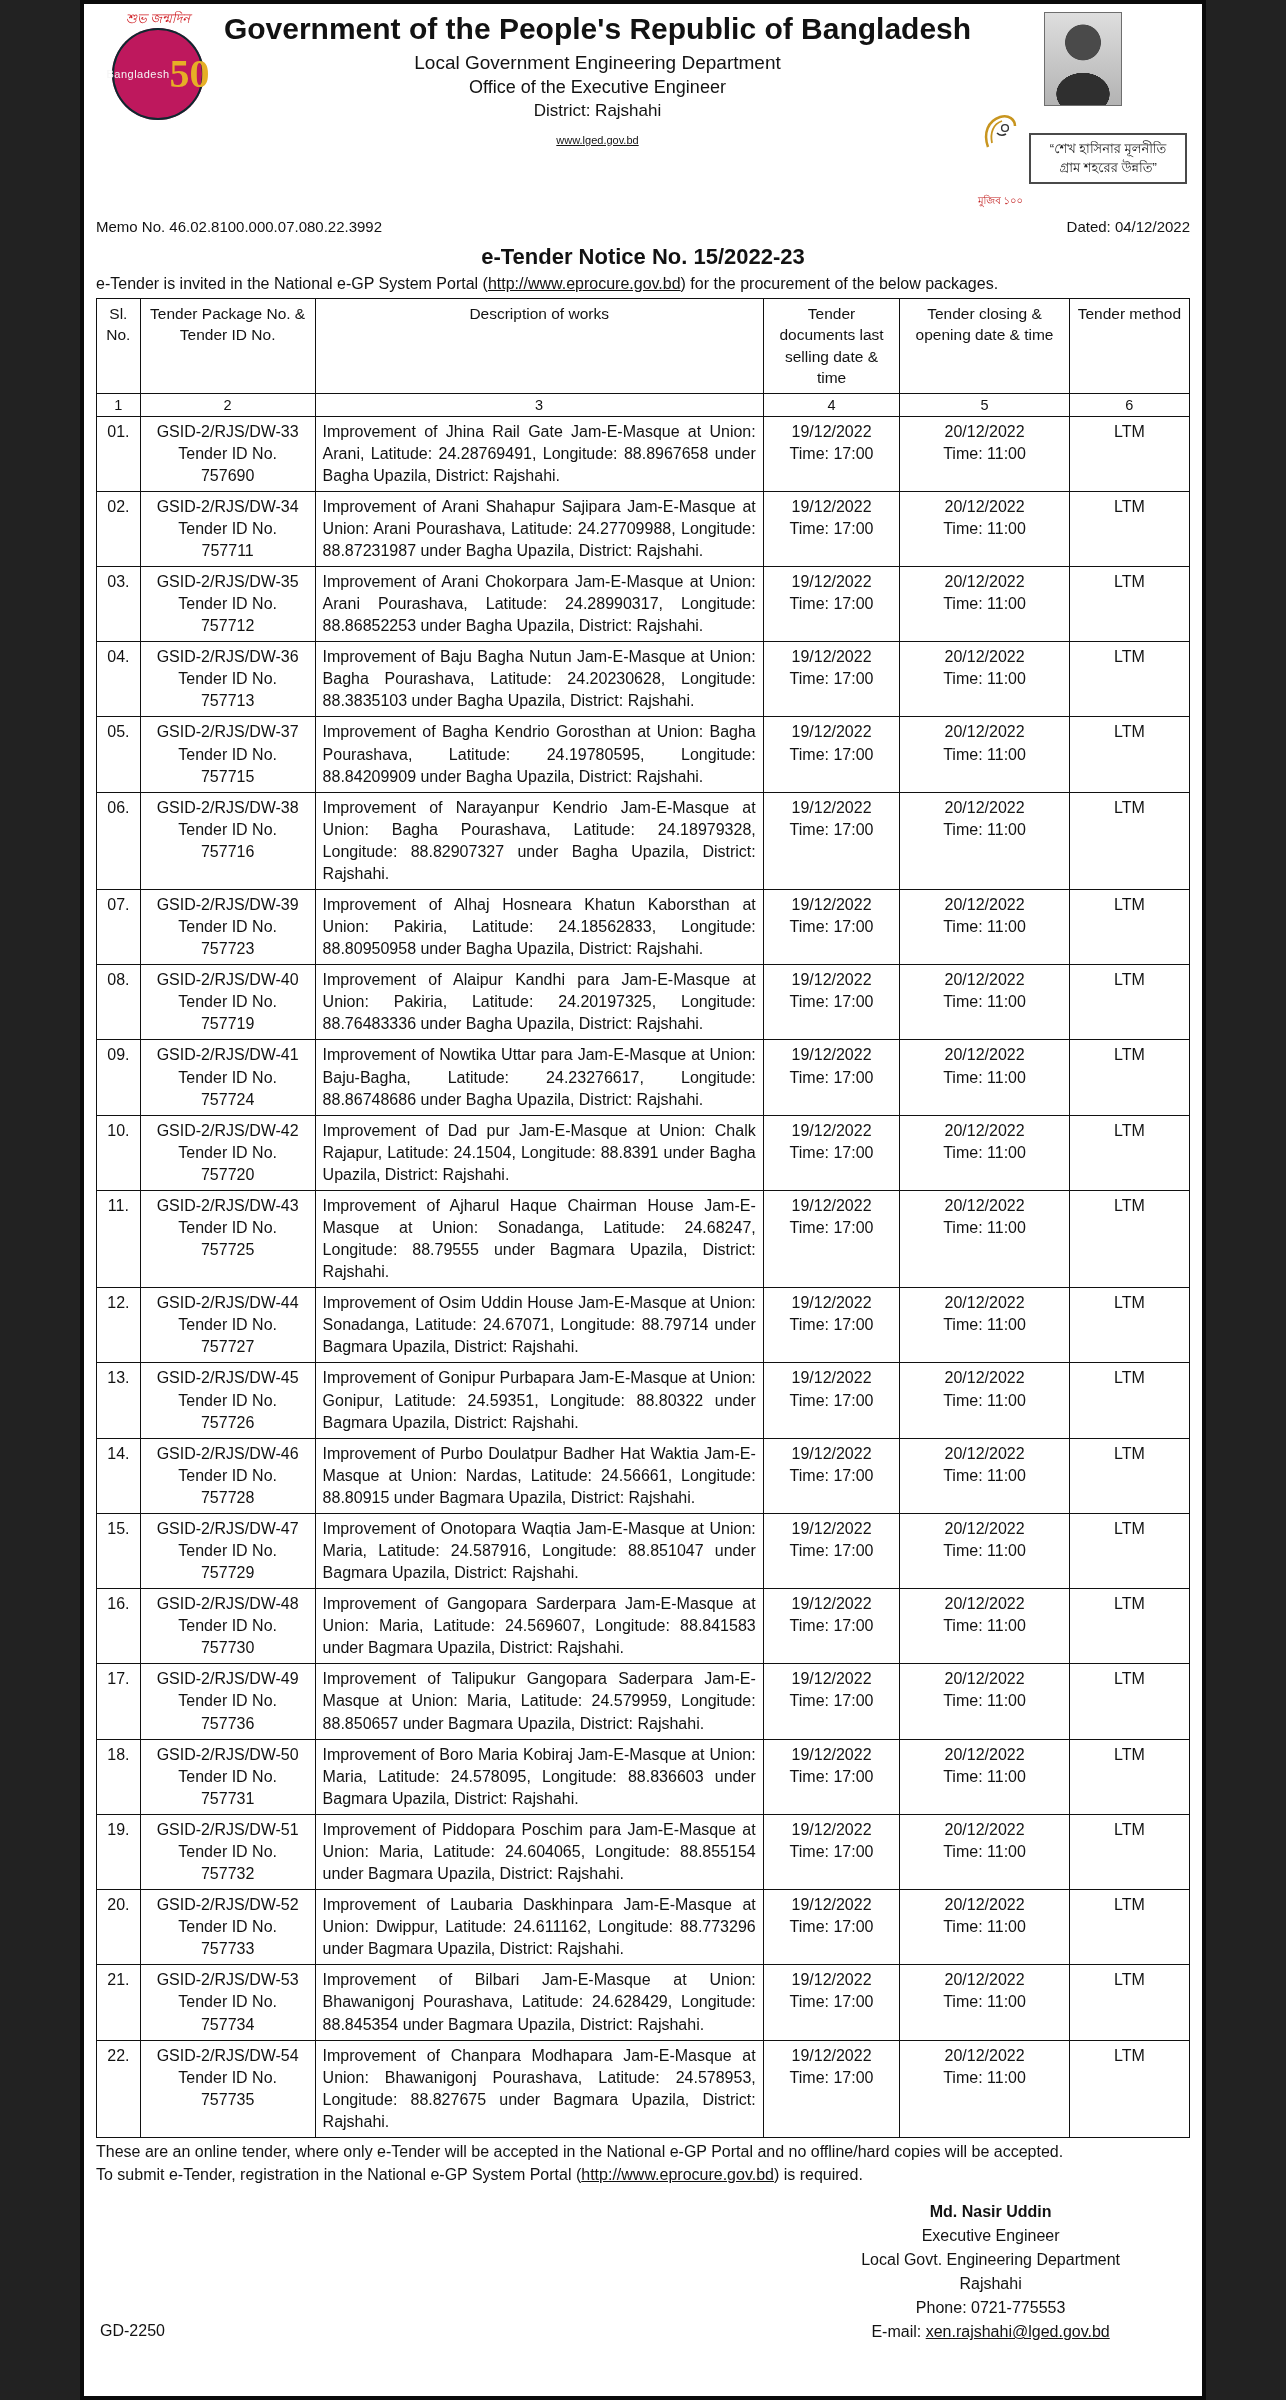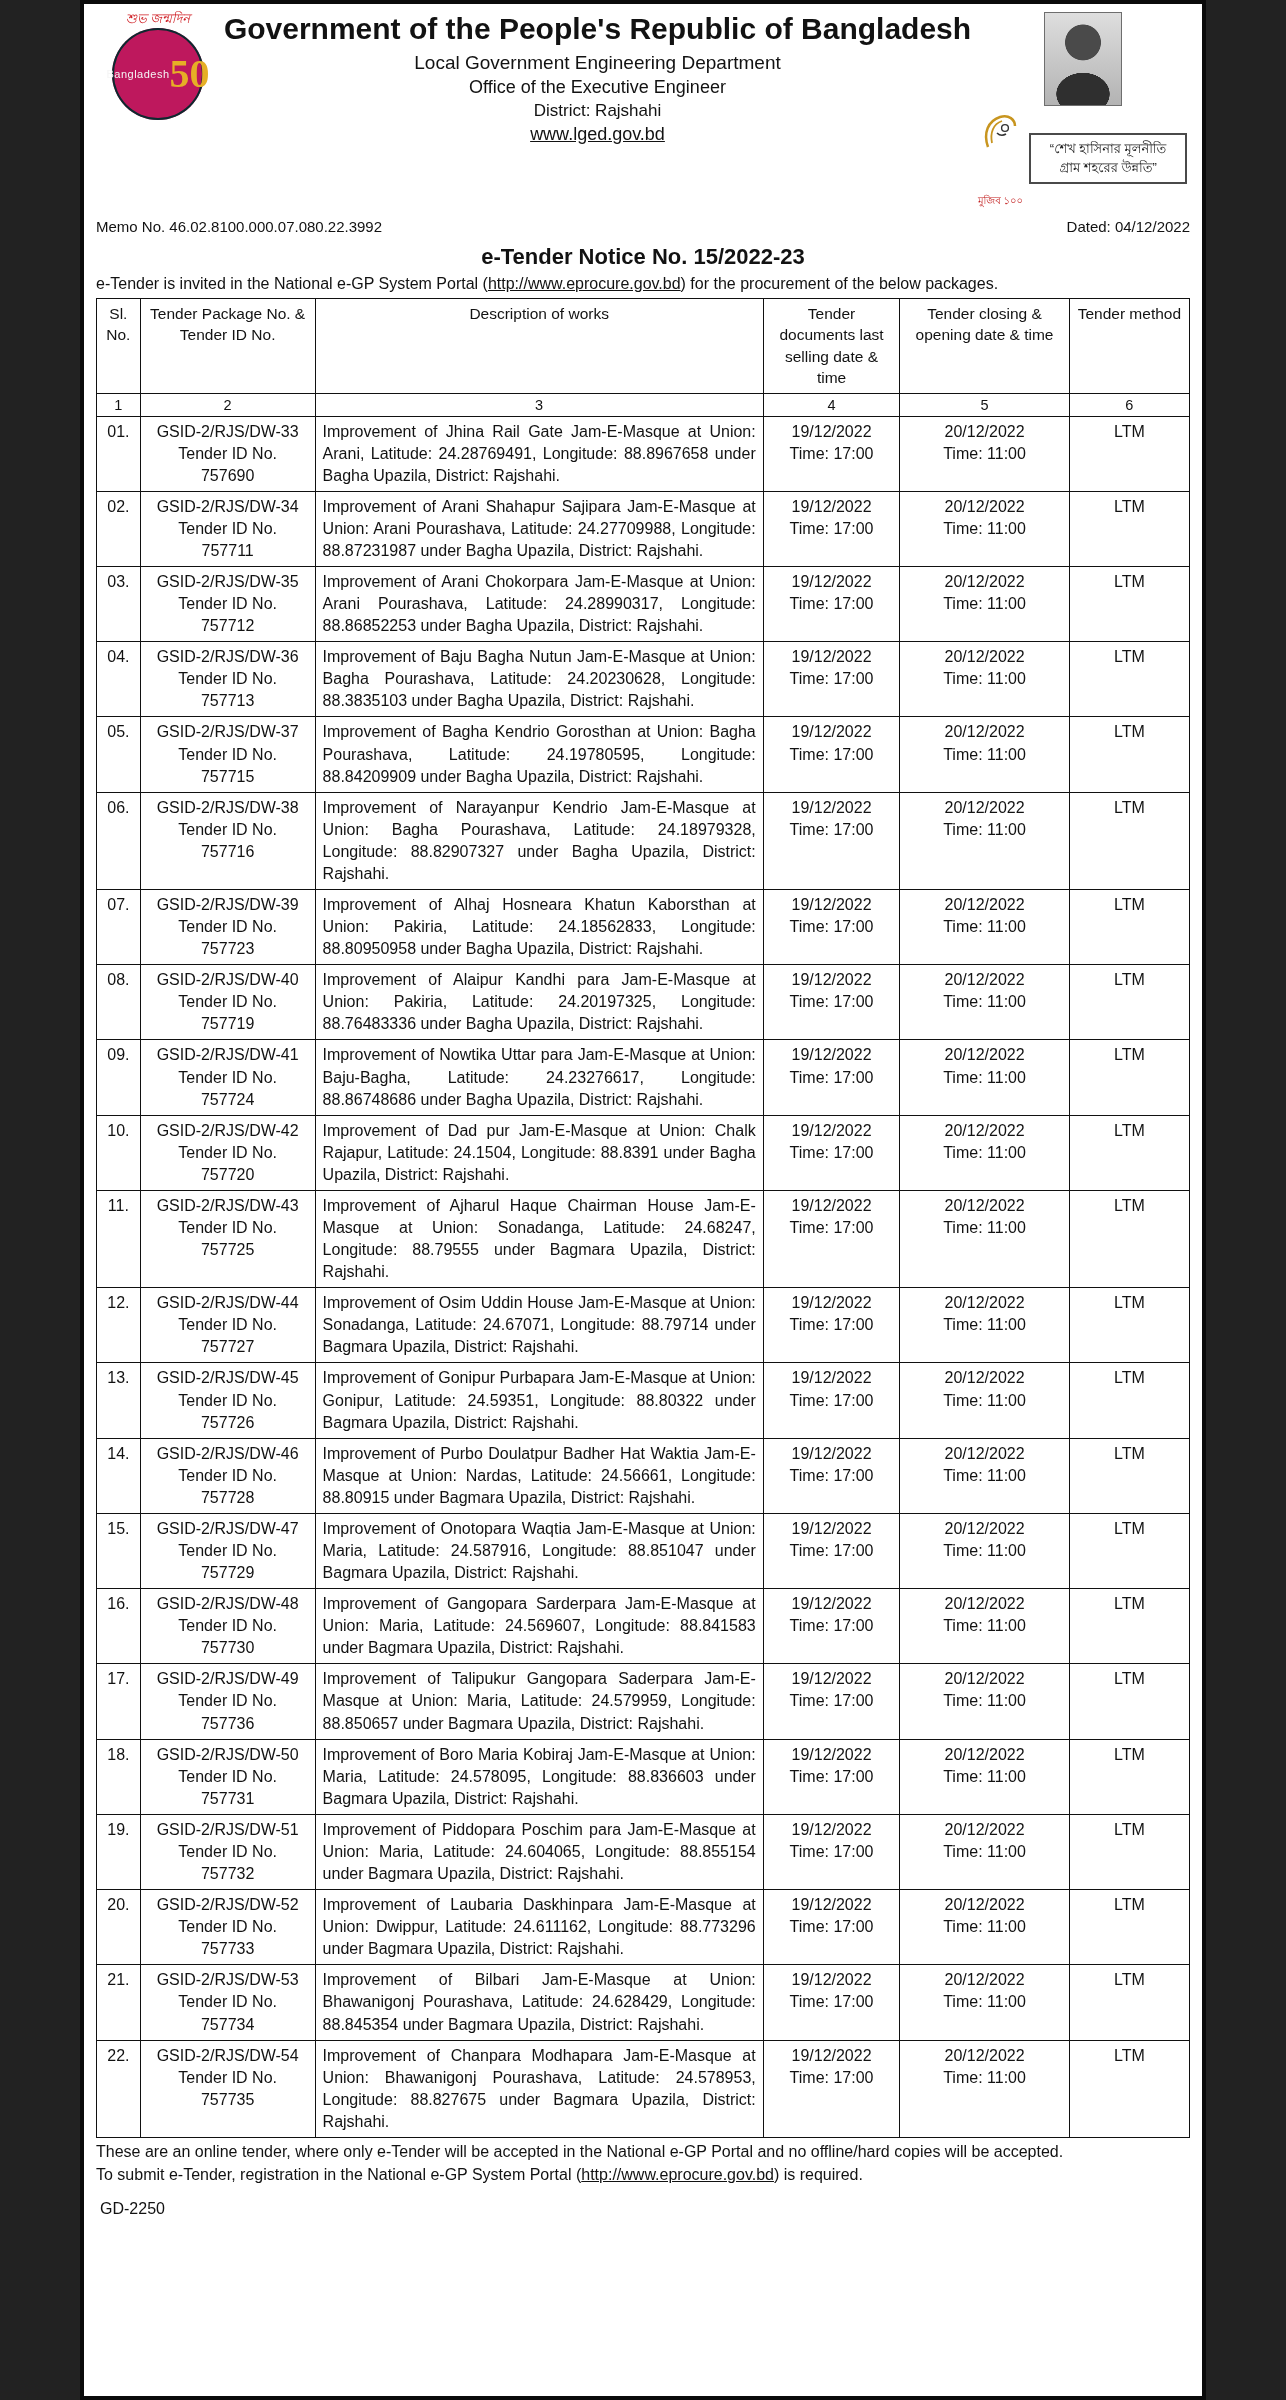--- a/index.html
+++ b/index.html
@@ -21,21 +21,21 @@
   .logo50-script{color:#cf1f25;font-size:13px;font-style:italic;line-height:1.1;}
   .logo50-circle{width:92px;height:92px;border-radius:50%;background:#be185d;margin:2px auto 0;
     display:flex;flex-direction:row;align-items:center;justify-content:center;box-shadow:0 0 0 2px #0c2a2f inset;}
   .logo50-country{color:#f5f5f5;font-size:11px;letter-spacing:.5px;}
   .logo50-num{color:#e6af26;font-size:40px;font-weight:bold;line-height:1;font-family:"Liberation Serif",serif;}
   .head-center{flex:1;text-align:center;padding-top:2px;}
   .govt-title{font-size:30px;font-weight:bold;line-height:1.15;}
   .dept-line{font-size:19px;margin-top:5px;}
   .office-line{font-size:18px;margin-top:3px;}
   .district-line{font-size:17px;margin-top:3px;}
-  .website-line{font-size:18px;margin-top:3px;}
+  .website-line{font-size:11px;margin-top:13px;}
   .u{text-decoration:underline;}
   .head-right{flex:0 0 215px;display:flex;flex-direction:column;align-items:center;gap:5px;padding-top:2px;}
   .portrait{
     width:76px;height:92px;border:1px solid #6e6e6e;
     background:
       radial-gradient(circle at 50% 32%, #4a4a4a 0 24%, rgba(0,0,0,0) 25%),
       radial-gradient(ellipse 58% 38% at 50% 88%, #2f2f2f 0 60%, rgba(0,0,0,0) 61%),
       linear-gradient(#dedede,#b3b3b3);
   }
   .right-row{display:flex;align-items:center;gap:6px;}
@@ -673,15 +673,23 @@
       </tbody>
   </table>
 
   <div class="notes">
     <div class="note"><span>These are an online tender, where only e-Tender will be accepted in the National e-GP Portal and no offline/hard copies will be accepted.</span><span class="u"></span><span></span></div>
     <div class="note"><span>To submit e-Tender, registration in the National e-GP System Portal (</span><span class="u">http://www.eprocure.gov.bd</span><span>) is required.</span></div>
   </div>
 
   <div class="bottom-row">
     <div class="gd-number">GD-2250</div>
+    <div class="sign-block">
+      <div class="sign-name">Md. Nasir Uddin</div>
+      <div>Executive Engineer</div>
+      <div>Local Govt. Engineering Department</div>
+      <div>Rajshahi</div>
+      <div>Phone: 0721-775553</div>
+      <div><span>E-mail: </span><span class="u">xen.rajshahi@lged.gov.bd</span></div>
+    </div>
   </div>
 
 </div>
 
 </body></html>

